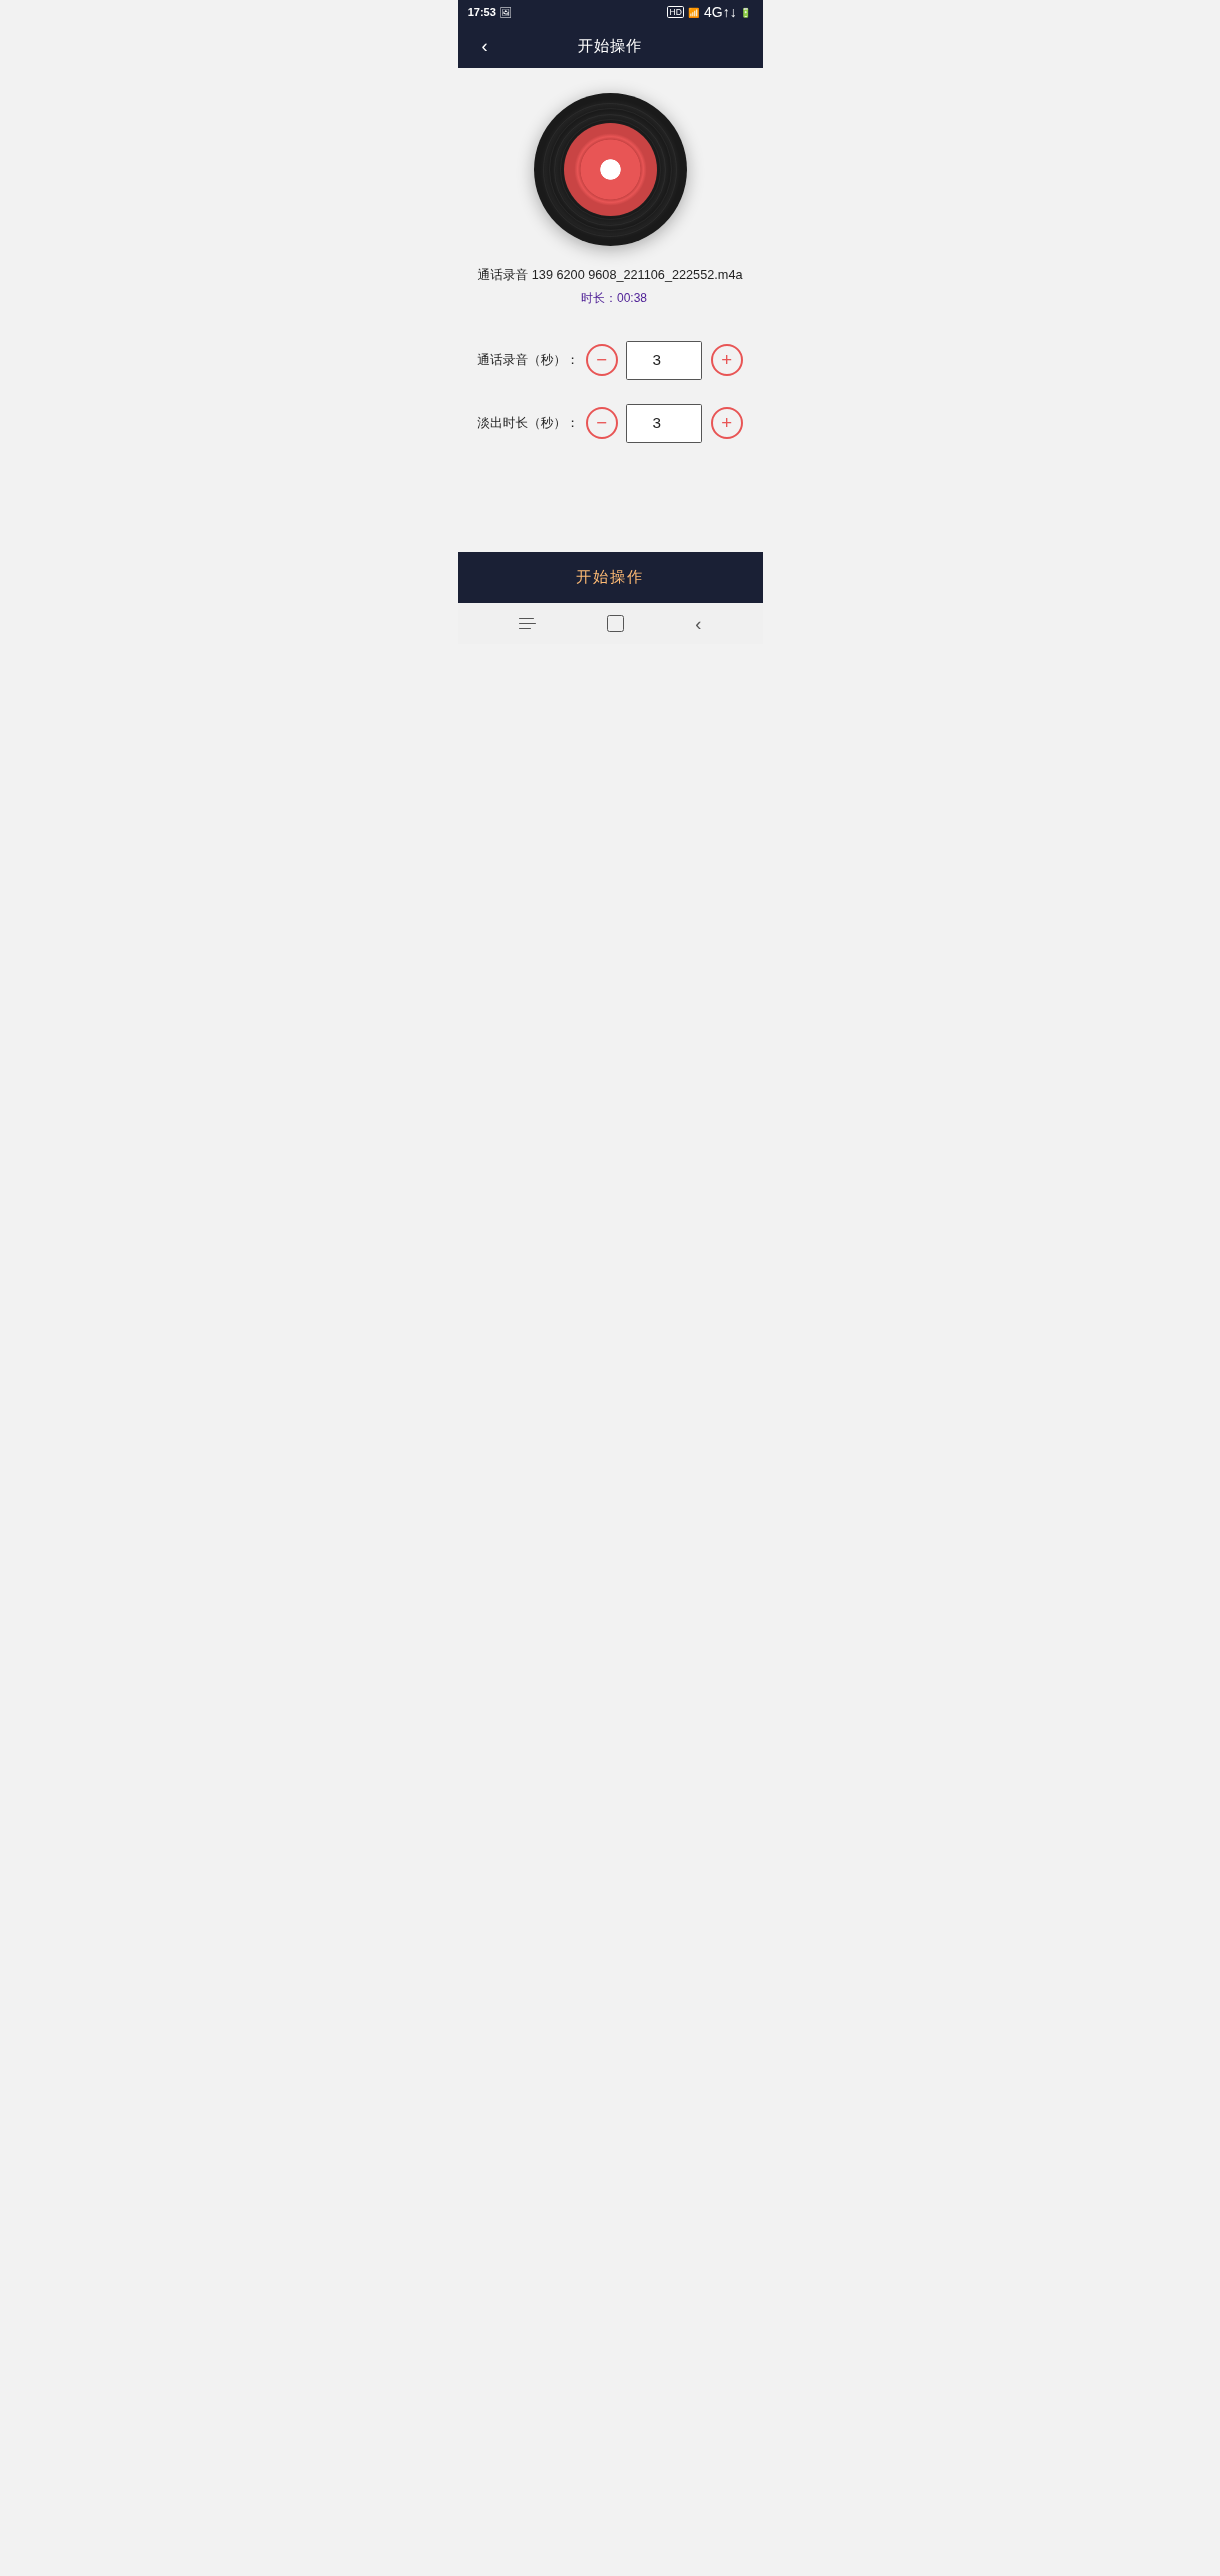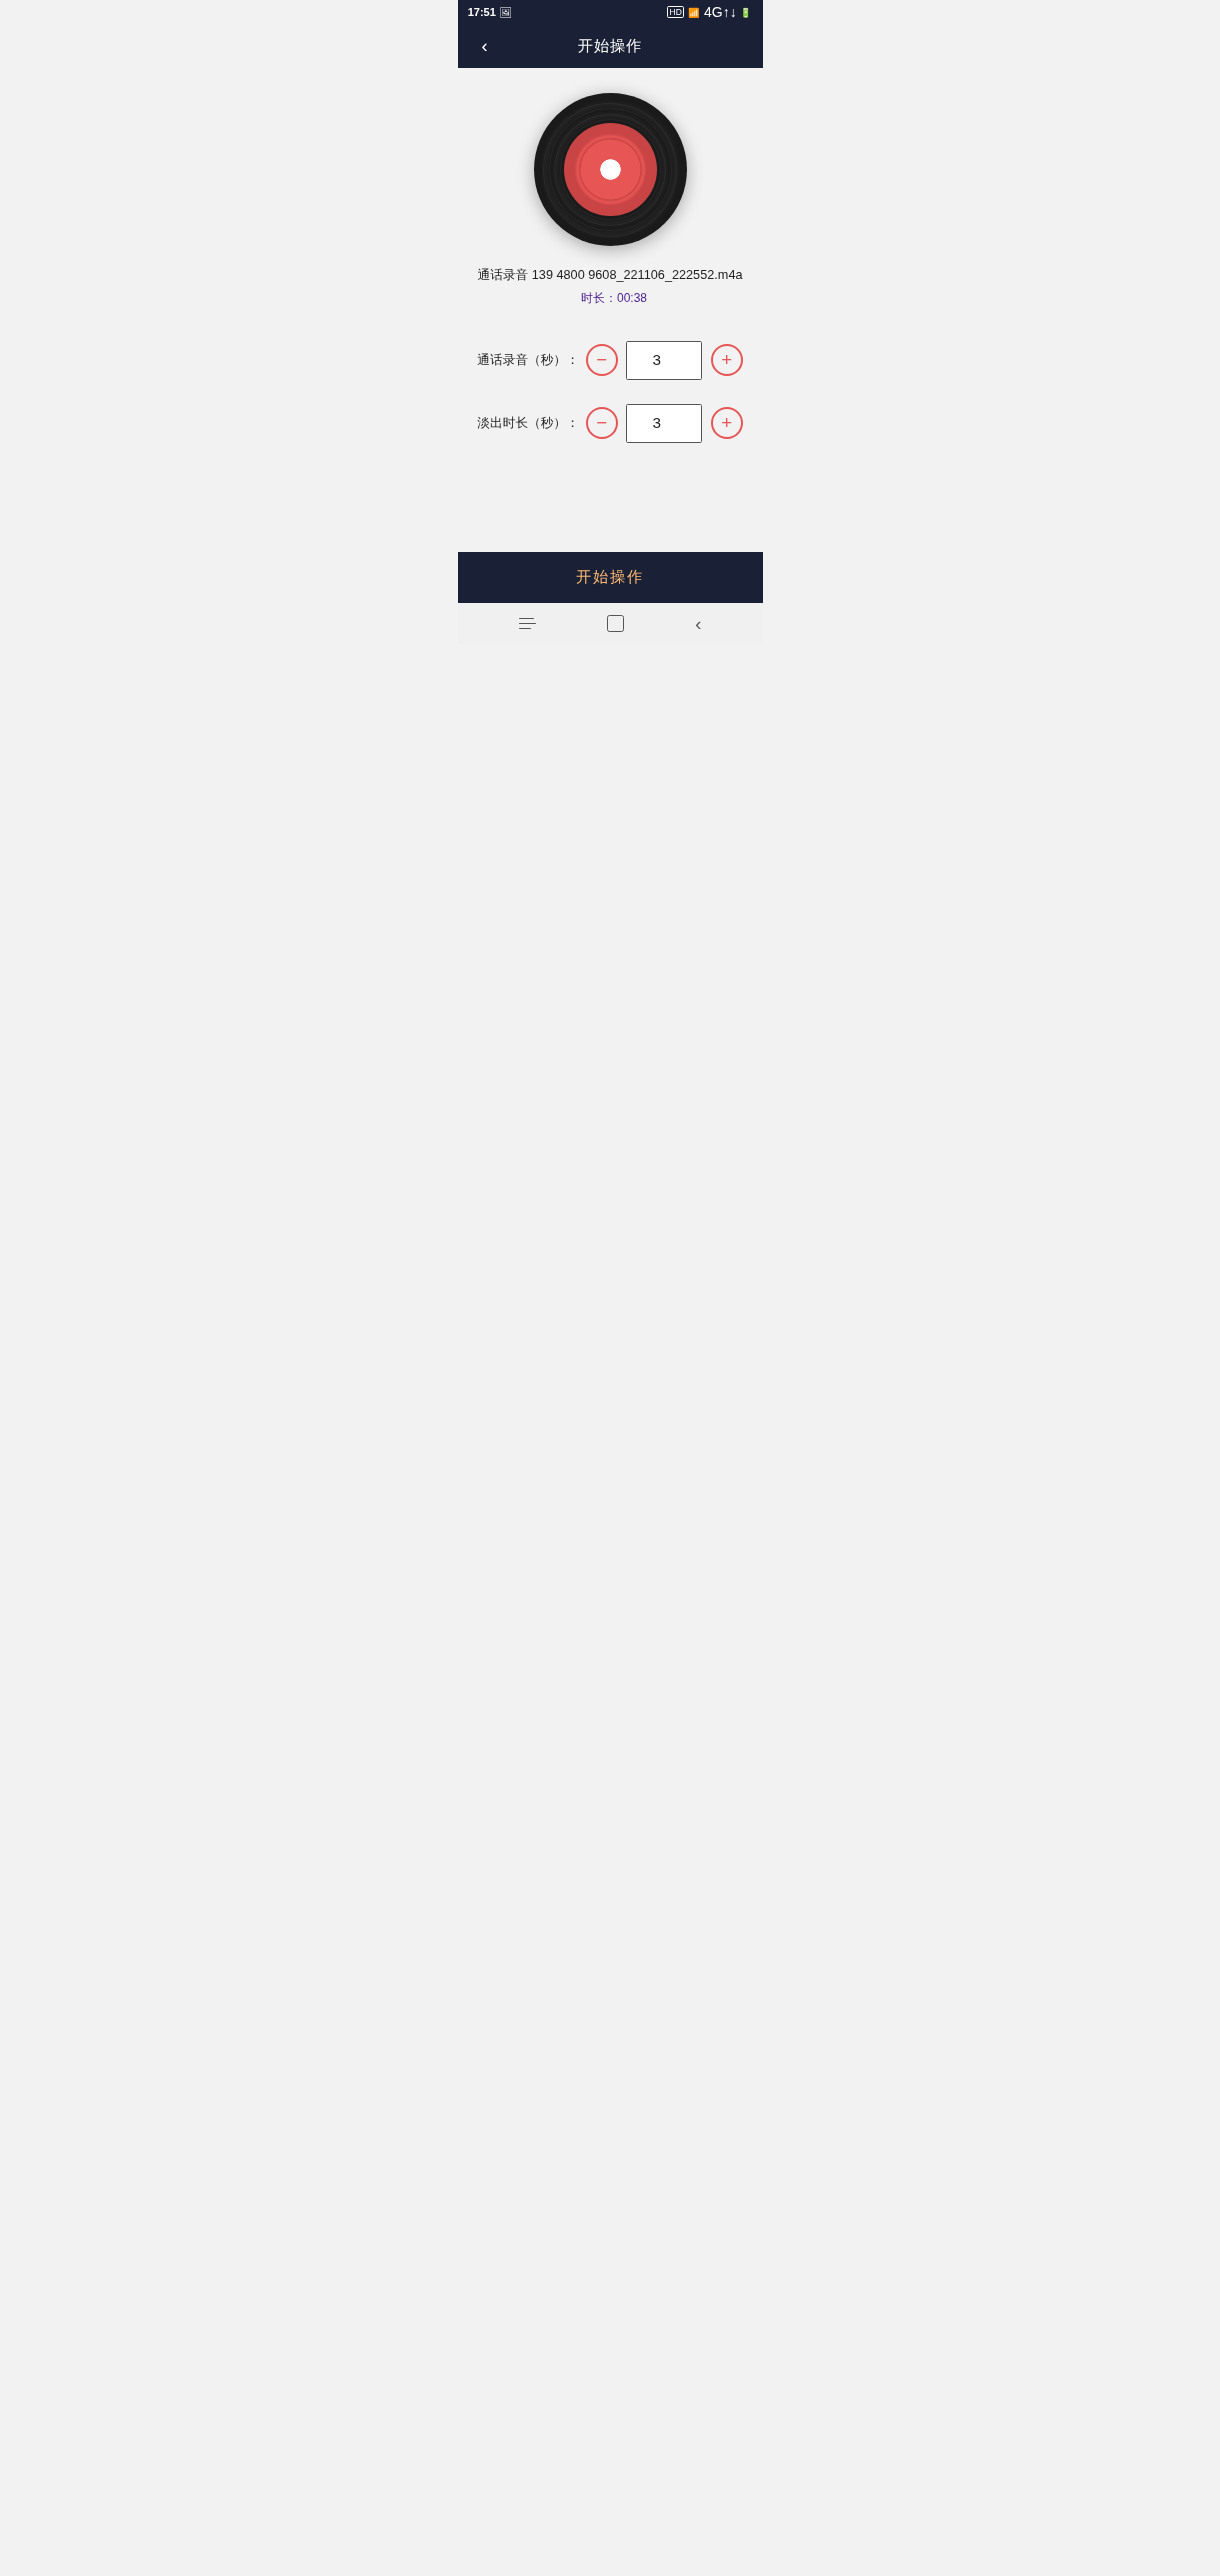--- a/index.html
+++ b/index.html
@@ -310,21 +310,21 @@
       font-size: 18.6px;
       color: #555;
       font-weight: 300;
     }
   </style>
 </head>
 <body>
 
 <div class="status-bar">
   <div class="status-left">
-    <span class="status-time">17:51</span>
+    <span class="status-time">17:53</span>
     <span style="font-size:10.2px">🖼</span>
   </div>
   <div class="status-right">
     <span style="font-size:8.5px;border:0.8px solid #fff;padding:0 1.7px;border-radius:1.7px;">HD</span>
     <span>📶</span>
     <span style="font-size:14px">4G↑↓</span>
     <span>🔋</span>
   </div>
 </div>
 
@@ -339,21 +339,21 @@
 
   <div class="vinyl-wrapper">
     <div class="vinyl">
       <div class="vinyl-groove-1"></div>
       <div class="vinyl-groove-2"></div>
       <div class="vinyl-groove-3"></div>
       <div class="vinyl-groove-4"></div>
     </div>
   </div>
 
-  <div class="file-name">通话录音 139 4800 9608_221106_222552.m4a</div>
+  <div class="file-name">通话录音 139 6200 9608_221106_222552.m4a</div>
 
   <div class="file-duration">时长：00:38</div>
 
   <div class="control-row">
     <span class="control-label">通话录音（秒）：</span>
     <button class="circle-btn" title="减少淡入时长">
       <span>−</span>
     </button>
     <input class="value-input" type="number" value="3" min="0" style="">
     <button class="circle-btn" title="增加淡入时长">

